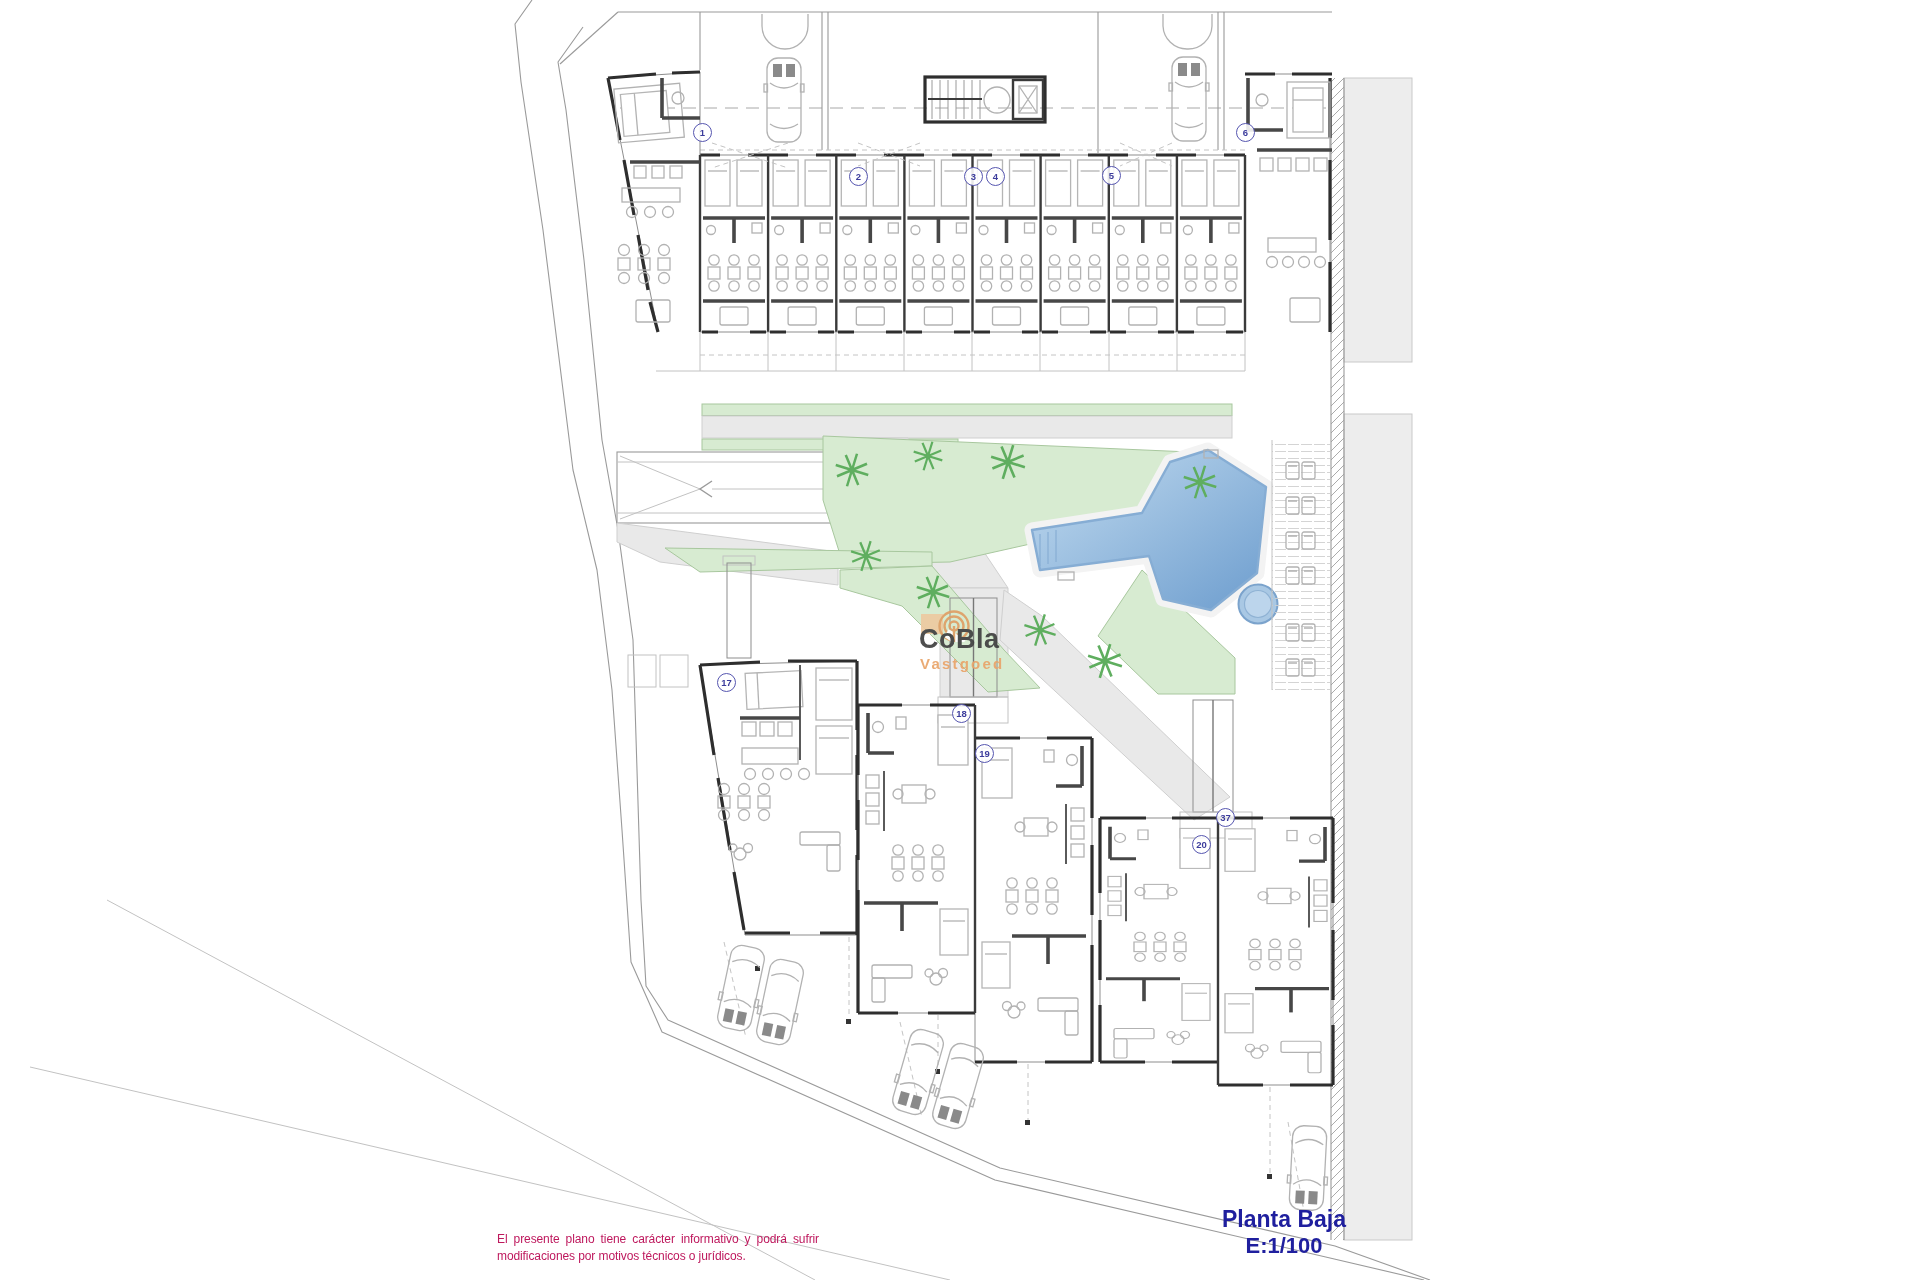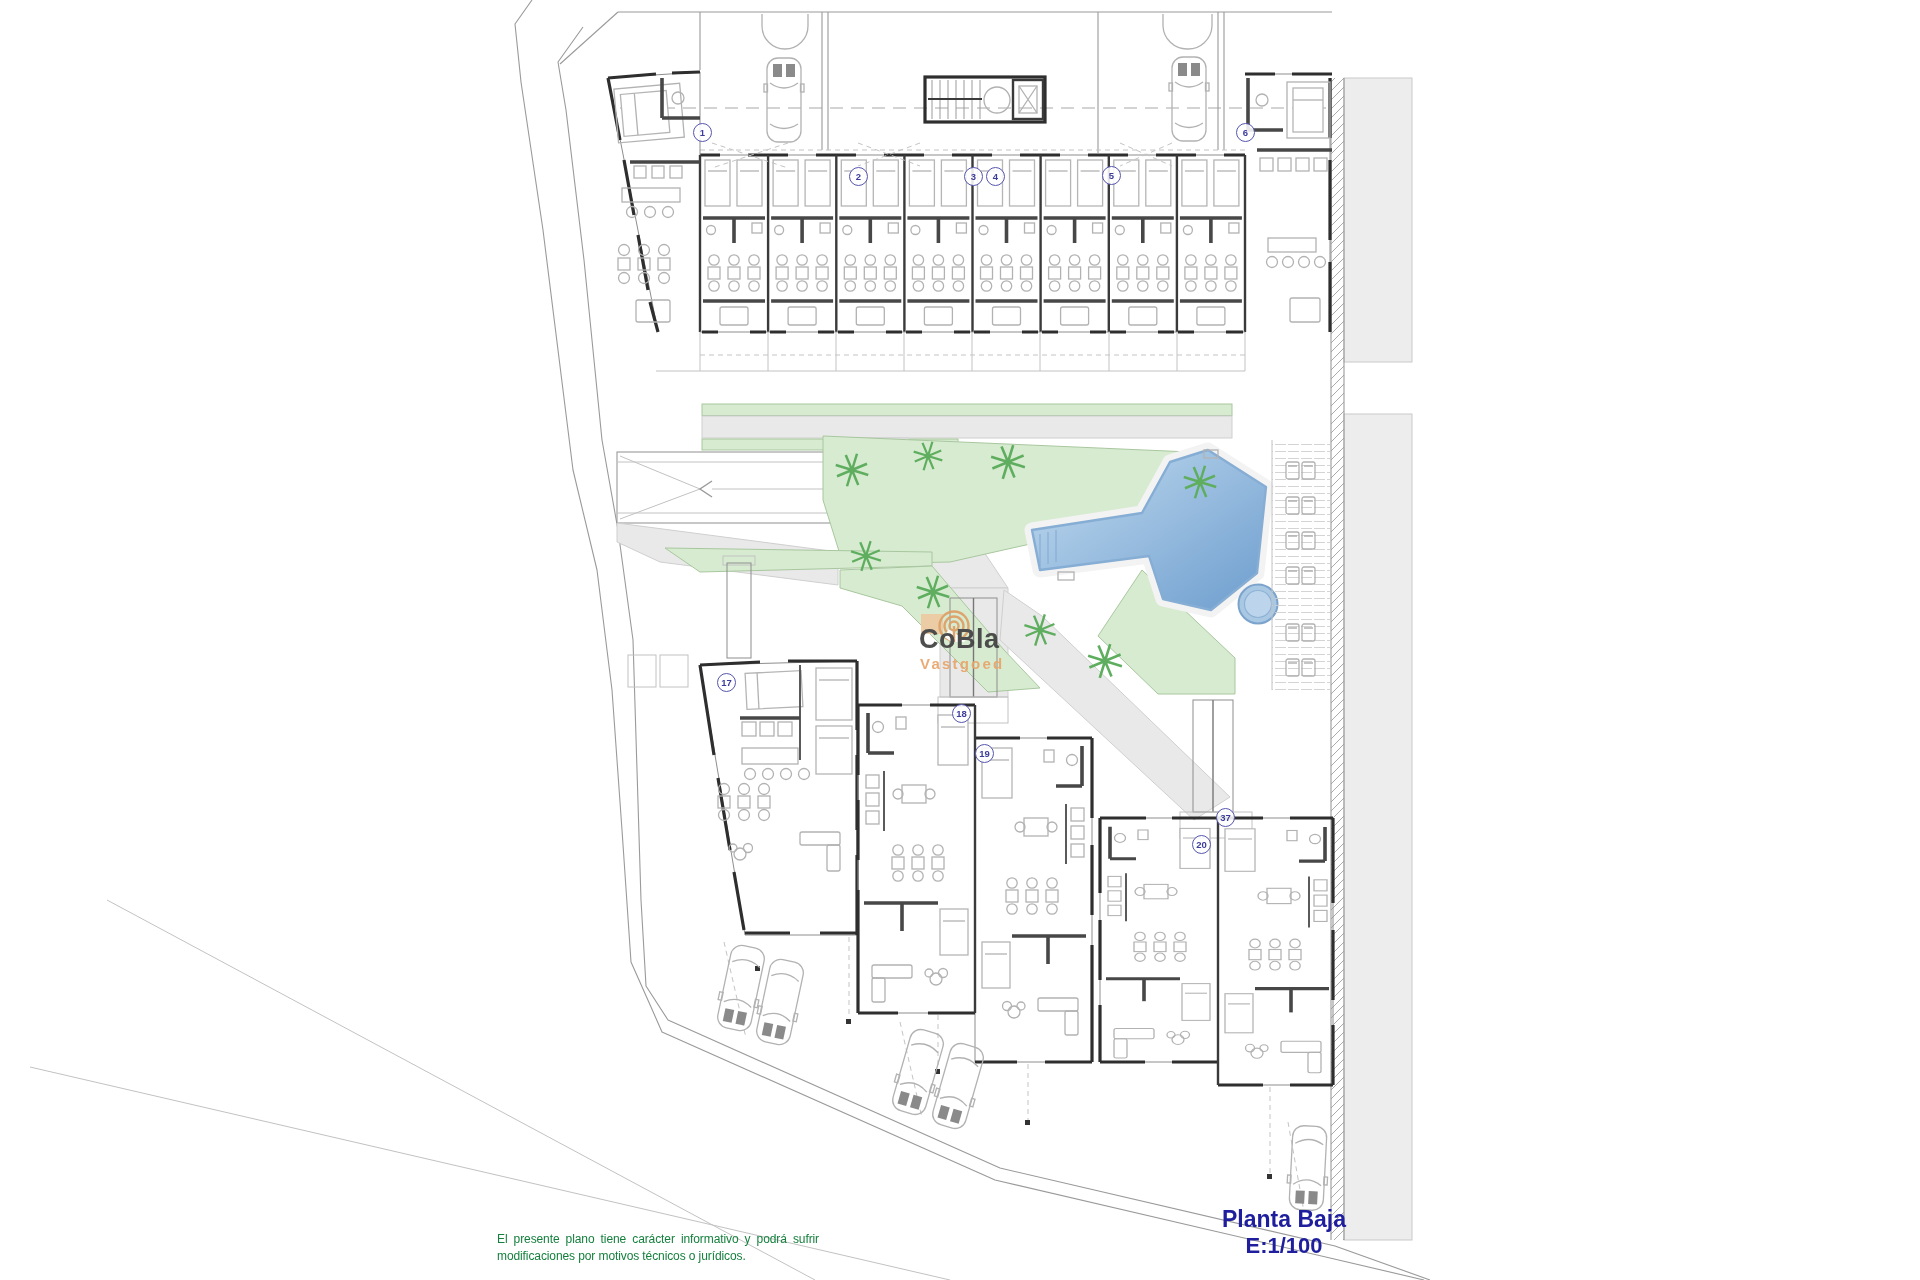--- a/index.html
+++ b/index.html
@@ -28,21 +28,21 @@
 
   
   .overlay{position:absolute;left:0;top:0;width:100%;height:100%;pointer-events:none;}
   .badge{position:absolute;width:19px;height:19px;border:1.4px solid #5656b0;border-radius:50%;
          background:rgba(255,255,255,.88);display:flex;align-items:center;justify-content:center;
          font-size:9.5px;font-weight:bold;color:#3c3c9c;box-sizing:border-box;}
   .titleblock{position:absolute;left:1150px;top:1206px;width:268px;text-align:center;
               color:#1f1f9e;font-weight:bold;line-height:1.18;}
   .titleblock .t1{font-size:23px;}
   .titleblock .t2{font-size:22px;}
-  .disclaimer{position:absolute;left:497px;top:1231px;width:322px;font-size:12px;color:#15803d;
+  .disclaimer{position:absolute;left:497px;top:1231px;width:322px;font-size:12px;color:#be185d;
               text-align:justify;line-height:1.45;letter-spacing:-0.1px;}
   .logo{position:absolute;left:919px;top:602px;width:120px;height:76px;opacity:.93;text-align:center;}
   .logo .lname{position:absolute;left:0;top:22px;font-size:27px;font-weight:bold;color:#414141;letter-spacing:.5px;}
   .logo .ltag{position:absolute;left:1px;top:53px;font-size:15px;font-weight:600;color:#e9a56b;letter-spacing:2.2px;}
   .logo svg{position:absolute;left:2px;top:0;}
 </style>
 </head>
 <body>
 
 <div class="canvas">

